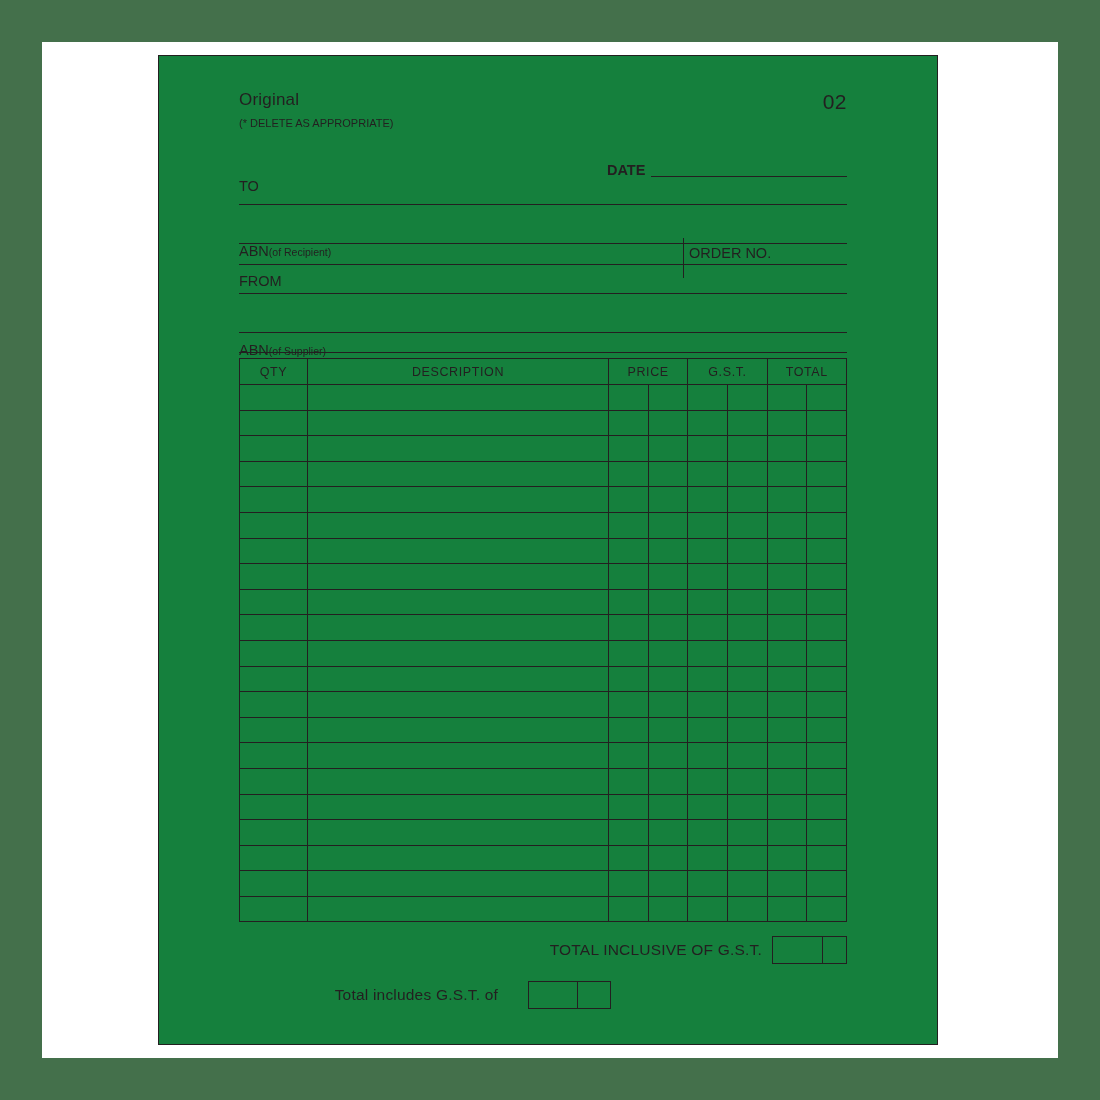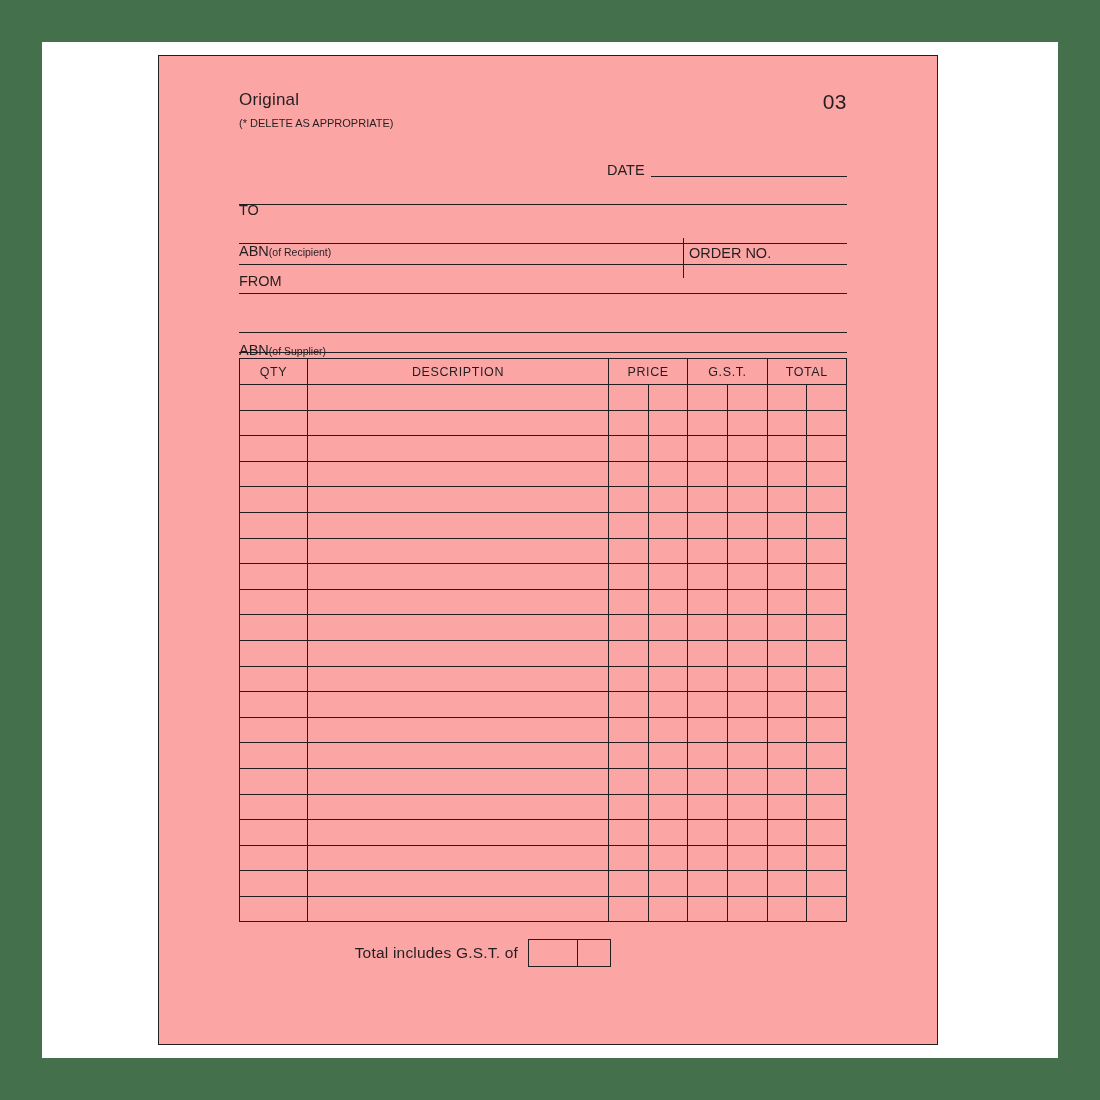--- a/index.html
+++ b/index.html
@@ -22,21 +22,21 @@
     background: #ffffff;
   }
   .form-border {
     position: absolute;
     left: 116px;
     top: 13px;
     width: 780px;
     height: 990px;
     border: 1.5px solid #231f20;
     box-sizing: border-box;
-    background: #fca5a5;
+    background: #15803d;
   }
   .form-inner {
     position: absolute;
     left: 80px;
     top: 34px;
     width: 608px;
   }
 
   
   .hdr-row {
@@ -143,45 +143,46 @@
   }
   .amount-box .cell-narrow {
     width: 23px;
   }
   .gst-row {
     display: flex;
     align-items: center;
     justify-content: flex-end;
     margin-top: 17px;
     padding-right: 236px;
+    gap: 20px;
   }
   .gst-row .totals-label { font-size: 15.5px; }
   .gst-box .cell-wide { width: 48px; }
   .gst-box .cell-narrow { width: 32px; }
 </style>
 </head>
 <body>
 
 <div class="page-canvas">
   <div class="form-border">
     <div class="form-inner">
 
       <div class="hdr-row">
         <div class="copy-label">Original</div>
-        <div class="sheet-number">03</div>
+        <div class="sheet-number">02</div>
       </div>
 
       <div class="doc-subtitle">(* DELETE AS APPROPRIATE)</div>
 
       <div class="meta-block" style="height:200px;">
 
-        <div class="fld-label" style="left:368px; top:20px;">DATE</div>
+        <div class="fld-label" style="left:368px; top:20px;font-weight:bold;">DATE</div>
         <div class="rule" style="left:412px; top:34px; width:196px;"></div>
 
-        <div class="fld-label" style="left:0px; top:60px;text-align:right;">TO</div>
+        <div class="fld-label" style="left:0px; top:36px;text-align:right;">TO</div>
         <div class="rule" style="left:0px; top:62px; width:608px;"></div>
         <div class="rule" style="left:0px; top:101px; width:608px;"></div>
 
         <div class="fld-label" style="left:0px; top:101px;">
           <span>ABN</span><span class="sub">(of Recipient)</span>
         </div>
         <div class="vline" style="left:444px; top:96px; height:40px;"></div>
         <div class="fld-label" style="left:450px; top:103px;">ORDER NO.</div>
         <div class="rule" style="left:0px; top:122px; width:608px;"></div>
 
@@ -412,20 +413,27 @@
               <td class="col-money-a"></td>
               <td class="col-money-b"></td>
               <td class="col-money-a"></td>
               <td class="col-money-b"></td>
               <td class="col-money-a"></td>
               <td class="col-money-b"></td>
             </tr>
           </tbody>
       </table>
 
+      <div class="totals-row">
+        <div class="totals-label">TOTAL INCLUSIVE OF G.S.T.</div>
+        <div class="amount-box">
+          <div class="cell-wide"></div>
+          <div class="cell-narrow"></div>
+        </div>
+      </div>
 
       <div class="gst-row">
         <div class="totals-label">Total includes G.S.T. of</div>
         <div class="amount-box gst-box">
           <div class="cell-wide"></div>
           <div class="cell-narrow"></div>
         </div>
       </div>
 
     </div>

